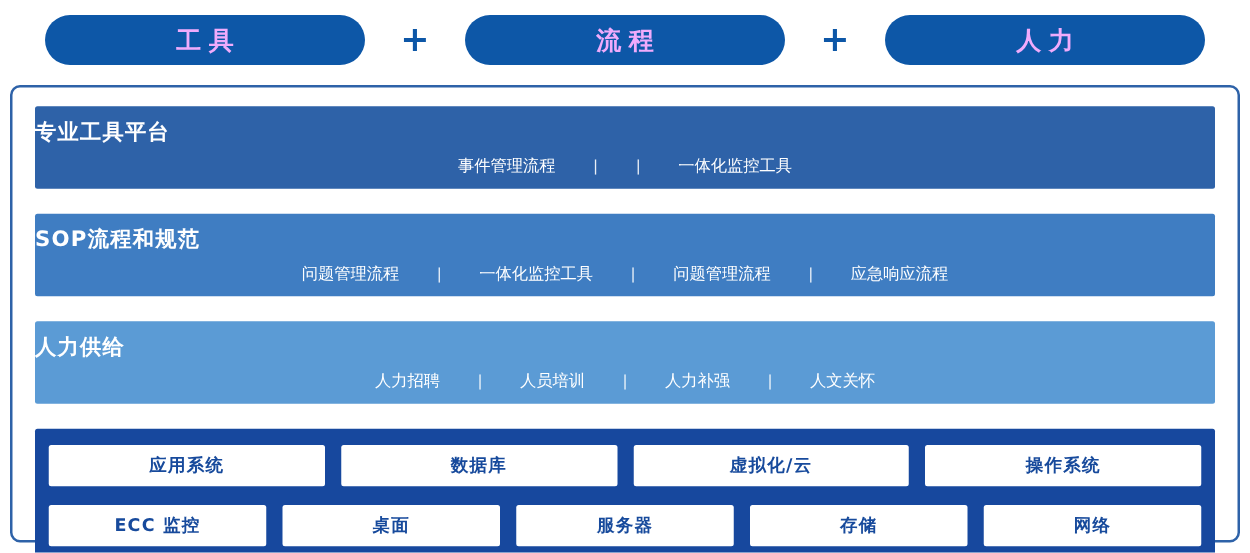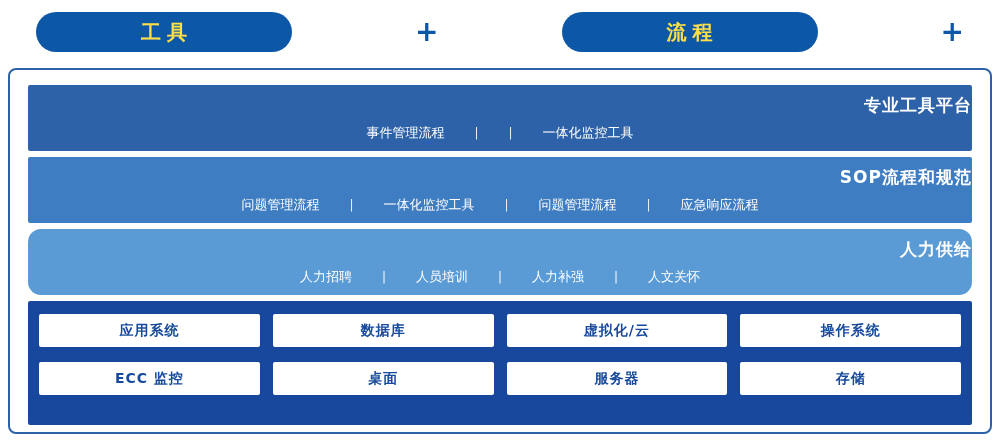--- a/index.html
+++ b/index.html
@@ -17,21 +17,21 @@
     display: flex;
     align-items: center;
     justify-content: space-between;
     padding: 12px 36px 0 36px;
   }
   .pill {
     width: 256px;
     height: 40px;
     background: #0d57a7;
     border-radius: 20px;
-    color: #fde047;
+    color: #f0abfc;
     font-size: 20px;
     font-weight: bold;
     letter-spacing: 6px;
     display: flex;
     align-items: center;
     justify-content: center;
     padding-left: 6px; 
   }
   .plus {
     color: #0d57a7;
@@ -49,26 +49,26 @@
     border-radius: 8px;
     background: #ffffff;
     padding: 15px 18px;
   }
 
   
   .band {
     height: 66px;
     border-radius: 2px;
     color: #ffffff;
-    text-align: right;
-    margin-bottom: 6px;
+    text-align: left;
+    margin-bottom: 20px;
   }
   .band-1 { background: #2e62a8; }
   .band-2 { background: #3f7dc2; }
-  .band-3 { background: #5b9bd5; border-radius: 13px; }
+  .band-3 { background: #5b9bd5; }
   .band-title {
     padding-top: 9px;
     font-size: 17px;
     font-weight: bold;
     letter-spacing: 1px;
   }
   .band-items {
     margin-top: 7px;
     display: flex;
     justify-content: center;
@@ -114,20 +114,23 @@
 
   <div class="top-row">
     <div class="pill">
       <span>工具</span>
     </div>
     <div class="plus">+</div>
     <div class="pill">
       <span>流程</span>
     </div>
     <div class="plus">+</div>
+    <div class="pill">
+      <span>人力</span>
+    </div>
   </div>
 
   <div class="frame">
 
     <div class="band band-1">
       <div class="band-title">专业工具平台</div>
       <div class="band-items">
         <span>事件管理流程</span>
         <span class="divider">|</span>
         <span class="divider">|</span>
@@ -166,17 +169,18 @@
         <div class="f-box">应用系统</div>
         <div class="f-box">数据库</div>
         <div class="f-box">虚拟化/云</div>
         <div class="f-box">操作系统</div>
       </div>
       <div class="f-row">
         <div class="f-box">ECC 监控</div>
         <div class="f-box">桌面</div>
         <div class="f-box">服务器</div>
         <div class="f-box">存储</div>
+        <div class="f-box">网络</div>
       </div>
     </div>
 
   </div>
 </div>
 
 </body></html>

